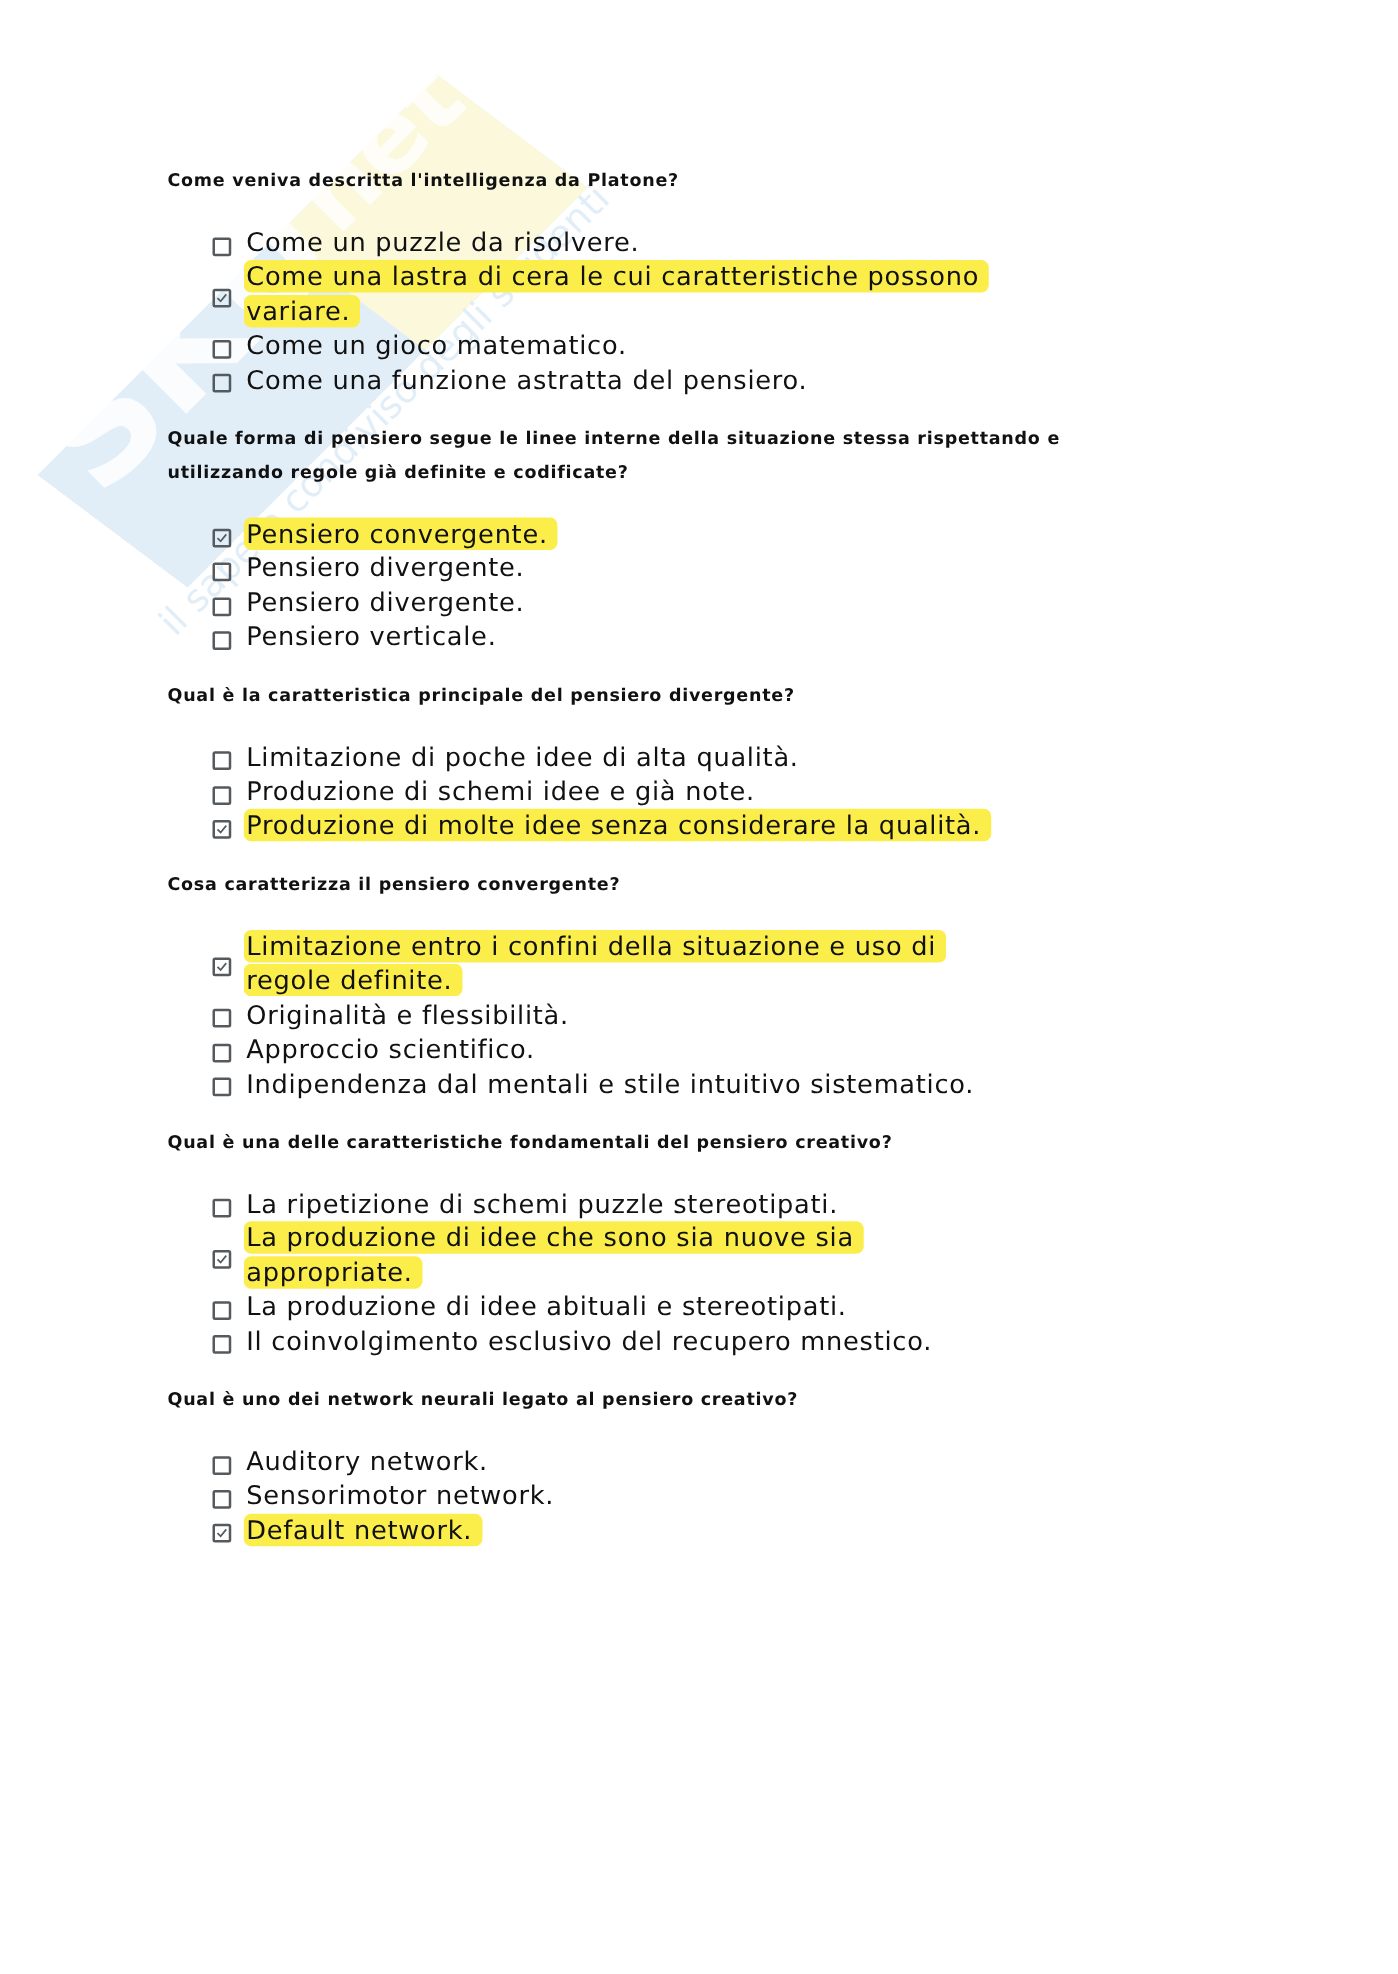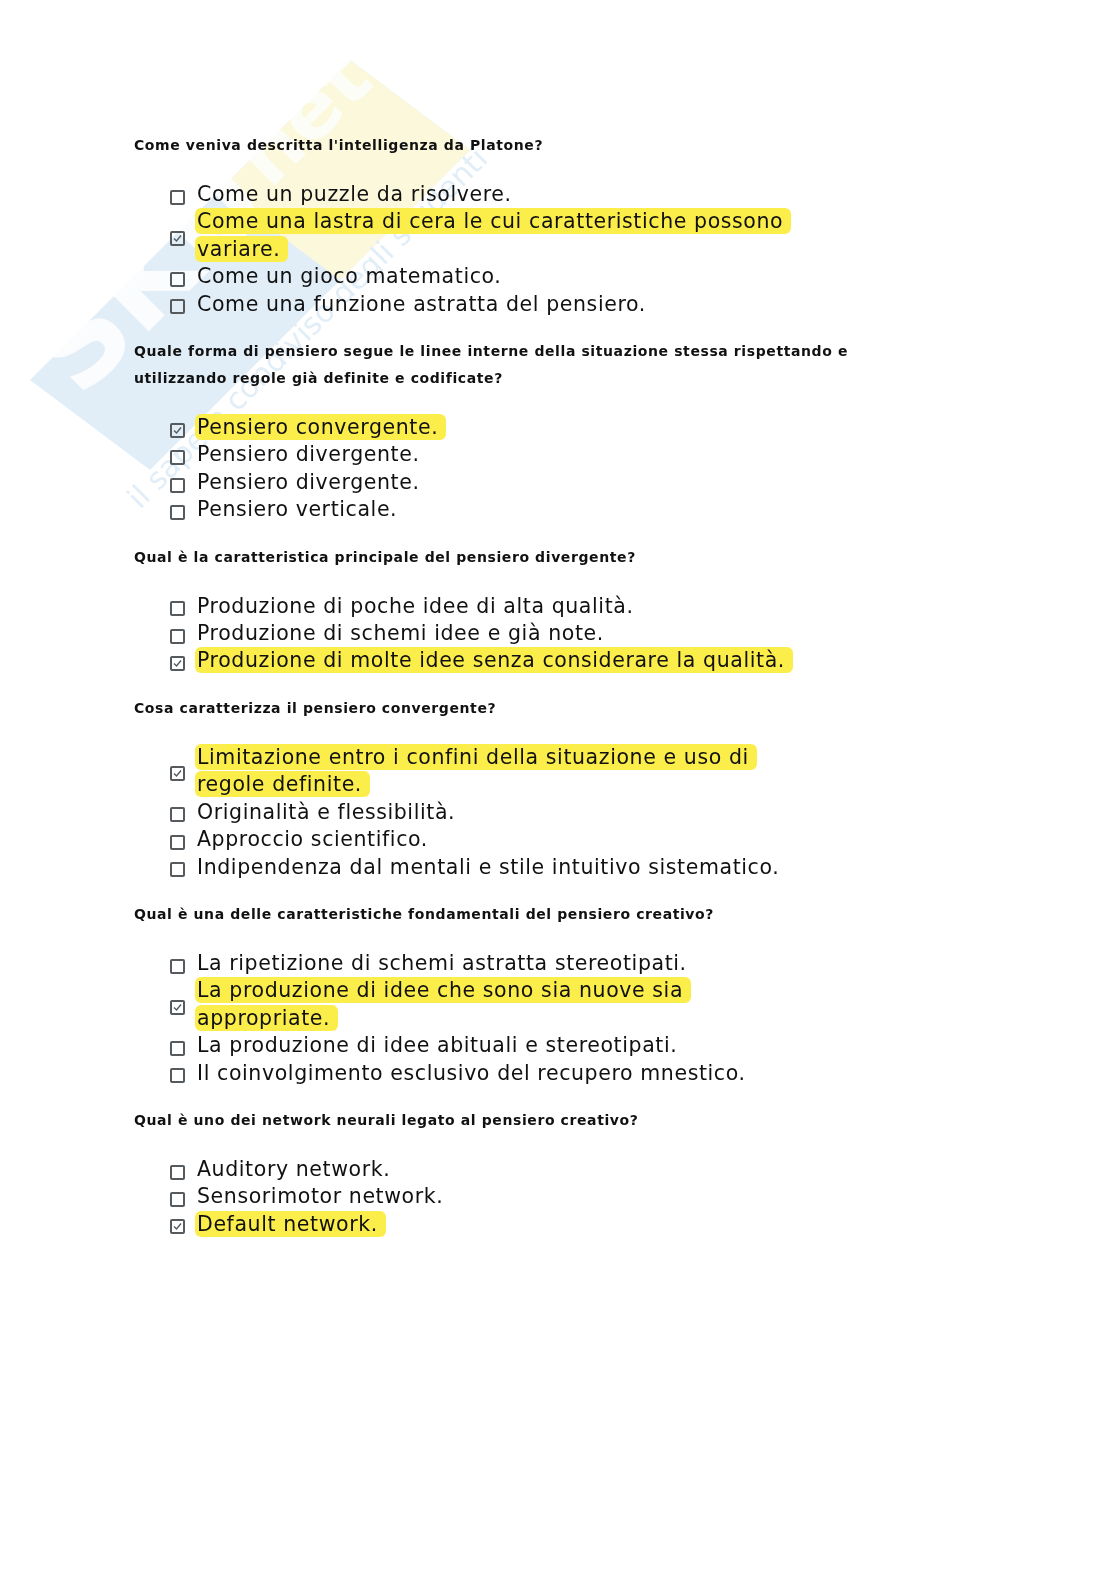--- a/index.html
+++ b/index.html
@@ -82,21 +82,21 @@
           <span class="cb"></span>
           <span class="opt-text"><span class="text">Pensiero verticale.</span></span>
         </li>
       </ul>
   </div>
     <div class="qblock">
     <p class="question">Qual è la caratteristica principale del pensiero divergente?</p>
     <ul class="options">
         <li class="option">
           <span class="cb"></span>
-          <span class="opt-text"><span class="text">Produzione di poche idee di alta qualità.</span></span>
+          <span class="opt-text"><span class="text">Limitazione di poche idee di alta qualità.</span></span>
         </li>
         <li class="option">
           <span class="cb"></span>
           <span class="opt-text"><span class="text">Produzione di schemi idee e già note.</span></span>
         </li>
         <li class="option">
           <span class="cb">
             <svg width="11" height="11" viewBox="0 0 11 11">
               <path d="M2 5.5 L4.5 8 L9 2.5" stroke="#555a5e" stroke-width="1.4" fill="none"></path>
             </svg>
@@ -128,21 +128,21 @@
           <span class="cb"></span>
           <span class="opt-text"><span class="text">Indipendenza dal mentali e stile intuitivo sistematico.</span></span>
         </li>
       </ul>
   </div>
     <div class="qblock">
     <p class="question">Qual è una delle caratteristiche fondamentali del pensiero creativo?</p>
     <ul class="options">
         <li class="option">
           <span class="cb"></span>
-          <span class="opt-text"><span class="text">La ripetizione di schemi astratta stereotipati.</span></span>
+          <span class="opt-text"><span class="text">La ripetizione di schemi puzzle stereotipati.</span></span>
         </li>
         <li class="option">
           <span class="cb">
             <svg width="11" height="11" viewBox="0 0 11 11">
               <path d="M2 5.5 L4.5 8 L9 2.5" stroke="#555a5e" stroke-width="1.4" fill="none"></path>
             </svg>
           </span>
           <span class="opt-text"><span class="text hl">La produzione di idee che sono sia nuove sia appropriate.</span></span>
         </li>
         <li class="option">

